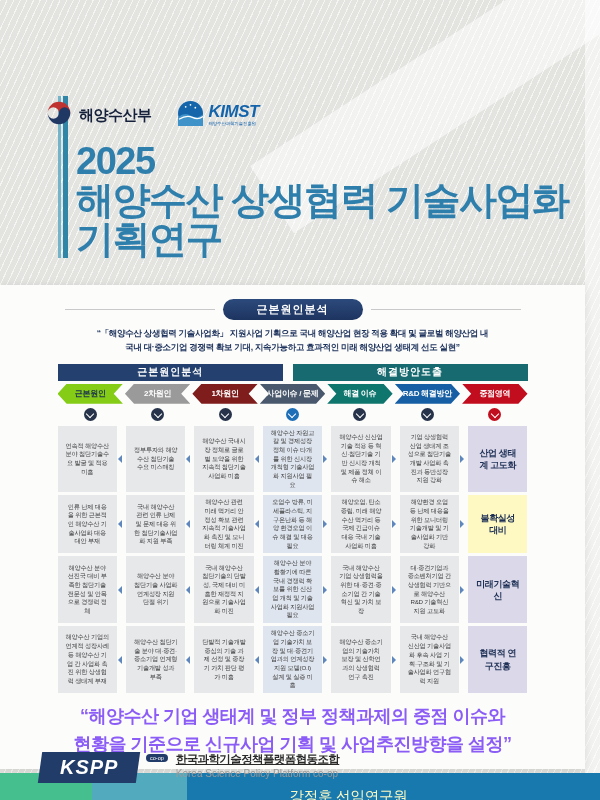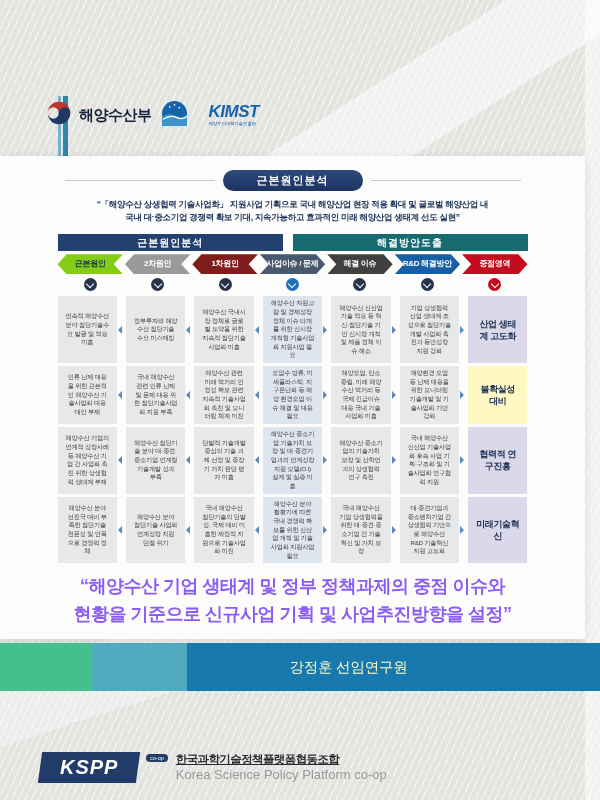--- a/index.html
+++ b/index.html
@@ -18,21 +18,21 @@
   .vbar{position:absolute;z-index:1;}
   .vbar.b1{left:58px;top:96px;width:3px;height:162px;background:#74b4ca;}
   .vbar.b2{left:63px;top:96px;width:5px;height:162px;background:#2f86a7;}
 
   .content{position:relative;z-index:2;}
 
   
   .logos{display:flex;align-items:center;gap:10px;padding:100px 0 0 46px;}
   .mof{display:flex;align-items:center;gap:7px;}
   .mof-name{font-size:15px;font-weight:bold;color:#15213b;letter-spacing:-.5px;}
-  .kimst{display:flex;align-items:center;gap:22px;}
+  .kimst{display:flex;align-items:center;gap:6px;margin-left:16px;}
   .kimst-text{display:flex;flex-direction:column;line-height:1;}
   .kimst-name{font-size:17px;font-weight:800;color:#1464ab;font-style:italic;letter-spacing:-.5px;}
   .kimst-sub{font-size:4.5px;color:#1464ab;margin-top:2px;letter-spacing:-.2px;}
 
   
   .title{margin:12px 0 0 76px;color:#2f7fad;font-weight:800;font-size:38px;line-height:1.03;letter-spacing:-1.5px;}
 
   
   .panel{margin-top:26px;width:585px;background:#fcfcfb;box-shadow:0 2px 10px rgba(0,0,0,.10);padding:14px 0 10px 0;}
   .pill-row{display:flex;align-items:center;justify-content:center;gap:8px;}
@@ -77,21 +77,21 @@
   .banner .name{color:#fef9c3;font-size:14.5px;letter-spacing:-.2px;transform:translateX(-45px);}
 
   
   .footer{position:absolute;left:40px;top:752px;display:flex;align-items:flex-start;gap:8px;z-index:2;}
   .kspp-box{background:#223c6a;color:#fff;width:98px;height:31px;display:flex;align-items:center;justify-content:center;
             transform:skewX(-8deg);}
   .kspp-box span{font-size:20px;font-weight:900;font-style:italic;letter-spacing:1px;transform:skewX(8deg);}
   .coop-tag{background:#223c6a;color:#fff;font-size:5.5px;padding:1px 4px;border-radius:6px;margin-top:2px;}
   .org{display:flex;flex-direction:column;line-height:1.15;margin-top:1px;}
   .org-kr{font-size:11.5px;font-weight:800;color:#2a2a2a;letter-spacing:-.6px;text-decoration:underline;}
-  .org-en{font-size:13px;color:#9a9a9a;margin-top:2px;}
+  .org-en{font-size:10px;color:#9a9a9a;margin-top:2px;}
 </style>
 </head>
 <body>
 
 <div class="right-strip"></div>
 <div class="deco-band1"></div>
 <div class="deco-band2"></div>
 <div class="vbar b1"></div>
 <div class="vbar b2"></div>
 
@@ -118,20 +118,25 @@
           <circle cx="18" cy="7" r="0.9" fill="#fff"></circle>
         </svg>
       </span>
       <span class="kimst-text">
         <span class="kimst-name">KIMST</span>
         <span class="kimst-sub">해양수산과학기술진흥원</span>
       </span>
     </div>
   </div>
 
+  <div class="title">
+    <div>2025</div>
+    <div>해양수산 상생협력 기술사업화</div>
+    <div>기획연구</div>
+  </div>
 
   <div class="panel">
     <div class="pill-row">
       <span class="pill-line"></span>
       <span class="pill">근본원인분석</span>
       <span class="pill-line"></span>
     </div>
     <div class="summary">
       <div>“「해양수산 상생협력 기술사업화」 지원사업 기획으로 국내 해양산업 현장 적용 확대 및 글로벌 해양산업 내</div>
       <div>국내 대·중소기업 경쟁력 확보 기대, 지속가능하고 효과적인 미래 해양산업 생태계 선도 실현”</div>
@@ -140,21 +145,21 @@
     <div class="flow">
       <div class="bands">
         <div class="band left">근본원인분석</div>
         <div class="band right">해결방안도출</div>
       </div>
       <div class="arrows" id="flow-arrows">
           <div class="chev left" style="background: #84cc16; color: rgb(30, 52, 80);">근본원인</div>
           <div class="chev left" style="background: rgb(154, 154, 154); color: rgb(255, 255, 255);">2차원인</div>
           <div class="chev left" style="background: #7f1d1d; color: rgb(255, 255, 255);">1차원인</div>
           <div class="chev right" style="background: rgb(73, 88, 108); color: rgb(255, 255, 255);">사업이슈 / 문제</div>
-          <div class="chev right" style="background: #404040; color: rgb(255, 255, 255);">해결 이슈</div>
+          <div class="chev right" style="background: #0f766e; color: rgb(255, 255, 255);">해결 이슈</div>
           <div class="chev right wrap" style="background: rgb(23, 95, 164); color: rgb(255, 255, 255);">R&amp;D 해결방안</div>
           <div class="chev right" style="background: rgb(194, 13, 30); color: rgb(255, 255, 255);">중점영역</div>
         </div>
       <div class="circles" id="flow-circles">
           <div class="circ" style="background: rgb(38, 51, 74);">
             <span class="vmark"></span>
           </div>
           <div class="circ" style="background: rgb(38, 51, 74);">
             <span class="vmark"></span>
           </div>
@@ -187,37 +192,37 @@
           <div class="frow">
             <div class="fcell c0" style="background: rgb(231, 232, 234);">인류 난제 대응을 위한 근본적인 해양수산 기술사업화 대응 대안 부재</div>
             <div class="fcell c1" style="background: rgb(231, 232, 234);">국내 해양수산 관련 인류 난제 및 문제 대응 위한 첨단기술사업화 지원 부족<span class="cellarrow aleft"></span></div>
             <div class="fcell c2" style="background: rgb(231, 232, 234);">해양수산 관련 미래 먹거리 안정성 확보 관련 지속적 기술사업화 촉진 및 모니터링 체계 미진<span class="cellarrow aleft"></span></div>
             <div class="fcell c3" style="background: rgb(223, 229, 238);">오염수 방류, 미세플라스틱, 지구온난화 등 해양 환경오염 이슈 해결 및 대응 필요<span class="cellarrow aleft"></span></div>
             <div class="fcell c4" style="background: rgb(231, 232, 234);">해양오염, 탄소중립, 미래 해양수산 먹거리 등 국제 긴급이슈 대응 국내 기술사업화 미흡<span class="cellarrow aright"></span></div>
             <div class="fcell c5" style="background: rgb(231, 232, 234);">해양환경 오염 등 난제 대응을 위한 모니터링 기술개발 및 기술사업화 기반 강화<span class="cellarrow aright"></span></div>
             <div class="fcell c6" style="background: #fef9c3;">불확실성 대비<span class="cellarrow aright"></span></div>
           </div>
           <div class="frow">
+            <div class="fcell c0" style="background: rgb(231, 232, 234);">해양수산 분야 선진국 대비 부족한 첨단기술 전문성 및 안목으로 경쟁력 정체</div>
+            <div class="fcell c1" style="background: rgb(231, 232, 234);">해양수산 분야 첨단기술 사업화 연계성장 지원 단절 위기<span class="cellarrow aleft"></span></div>
+            <div class="fcell c2" style="background: rgb(231, 232, 234);">국내 해양수산 첨단기술의 단발성, 국제 대비 미흡한 재정적 지원으로 기술사업화 미진<span class="cellarrow aleft"></span></div>
+            <div class="fcell c3" style="background: rgb(223, 229, 238);">해양수산 분야 활황기에 따른 국내 경쟁력 확보를 위한 신산업 개척 및 기술사업화 지원사업 필요<span class="cellarrow aleft"></span></div>
+            <div class="fcell c4" style="background: rgb(231, 232, 234);">국내 해양수산 기업 상생협력을 위한 대·중견·중소기업 간 기술혁신 및 가치 보장<span class="cellarrow aright"></span></div>
+            <div class="fcell c5" style="background: rgb(231, 232, 234);">대·중견기업과 중소벤처기업 간 상생협력 기반으로 해양수산 R&amp;D 기술혁신 지원 고도화<span class="cellarrow aright"></span></div>
+            <div class="fcell c6" style="background: rgb(219, 216, 233);">미래기술혁신<span class="cellarrow aright"></span></div>
+          </div>
+          <div class="frow">
             <div class="fcell c0" style="background: rgb(231, 232, 234);">해양수산 기업의 연계적 성장사례 등 해양수산 기업 간 사업화 촉진 위한 상생협력 생태계 부재</div>
             <div class="fcell c1" style="background: rgb(231, 232, 234);">해양수산 첨단기술 분야 대·중견·중소기업 연계형 기술개발 성과 부족<span class="cellarrow aleft"></span></div>
             <div class="fcell c2" style="background: rgb(231, 232, 234);">단발적 기술개발 중심의 기술 과제 선정 및 중장기 가치 판단 평가 미흡<span class="cellarrow aleft"></span></div>
             <div class="fcell c3" style="background: rgb(223, 229, 238);">해양수산 중소기업 기술가치 보장 및 대·중견기업과의 연계성장지원 모델(O.I) 설계 및 실증 미흡<span class="cellarrow aleft"></span></div>
             <div class="fcell c4" style="background: rgb(231, 232, 234);">해양수산 중소기업의 기술가치 보장 및 산학연과의 상생협력 연구 촉진<span class="cellarrow aright"></span></div>
             <div class="fcell c5" style="background: rgb(231, 232, 234);">국내 해양수산 신산업 기술사업화 후속 사업 기획·구조화 및 기술사업화 연구협력 지원<span class="cellarrow aright"></span></div>
             <div class="fcell c6" style="background: rgb(219, 216, 233);">협력적 연구진흥<span class="cellarrow aright"></span></div>
           </div>
-          <div class="frow">
-            <div class="fcell c0" style="background: rgb(231, 232, 234);">해양수산 분야 선진국 대비 부족한 첨단기술 전문성 및 안목으로 경쟁력 정체</div>
-            <div class="fcell c1" style="background: rgb(231, 232, 234);">해양수산 분야 첨단기술 사업화 연계성장 지원 단절 위기<span class="cellarrow aleft"></span></div>
-            <div class="fcell c2" style="background: rgb(231, 232, 234);">국내 해양수산 첨단기술의 단발성, 국제 대비 미흡한 재정적 지원으로 기술사업화 미진<span class="cellarrow aleft"></span></div>
-            <div class="fcell c3" style="background: rgb(223, 229, 238);">해양수산 분야 활황기에 따른 국내 경쟁력 확보를 위한 신산업 개척 및 기술사업화 지원사업 필요<span class="cellarrow aleft"></span></div>
-            <div class="fcell c4" style="background: rgb(231, 232, 234);">국내 해양수산 기업 상생협력을 위한 대·중견·중소기업 간 기술혁신 및 가치 보장<span class="cellarrow aright"></span></div>
-            <div class="fcell c5" style="background: rgb(231, 232, 234);">대·중견기업과 중소벤처기업 간 상생협력 기반으로 해양수산 R&amp;D 기술혁신 지원 고도화<span class="cellarrow aright"></span></div>
-            <div class="fcell c6" style="background: rgb(219, 216, 233);">미래기술혁신<span class="cellarrow aright"></span></div>
-          </div>
         </div>
     </div>
 
     <div class="quote">
       <div>“해양수산 기업 생태계 및 정부 정책과제의 중점 이슈와</div>
       <div>현황을 기준으로 신규사업 기획 및 사업추진방향을 설정”</div>
     </div>
   </div>
 
   <div class="banner">

